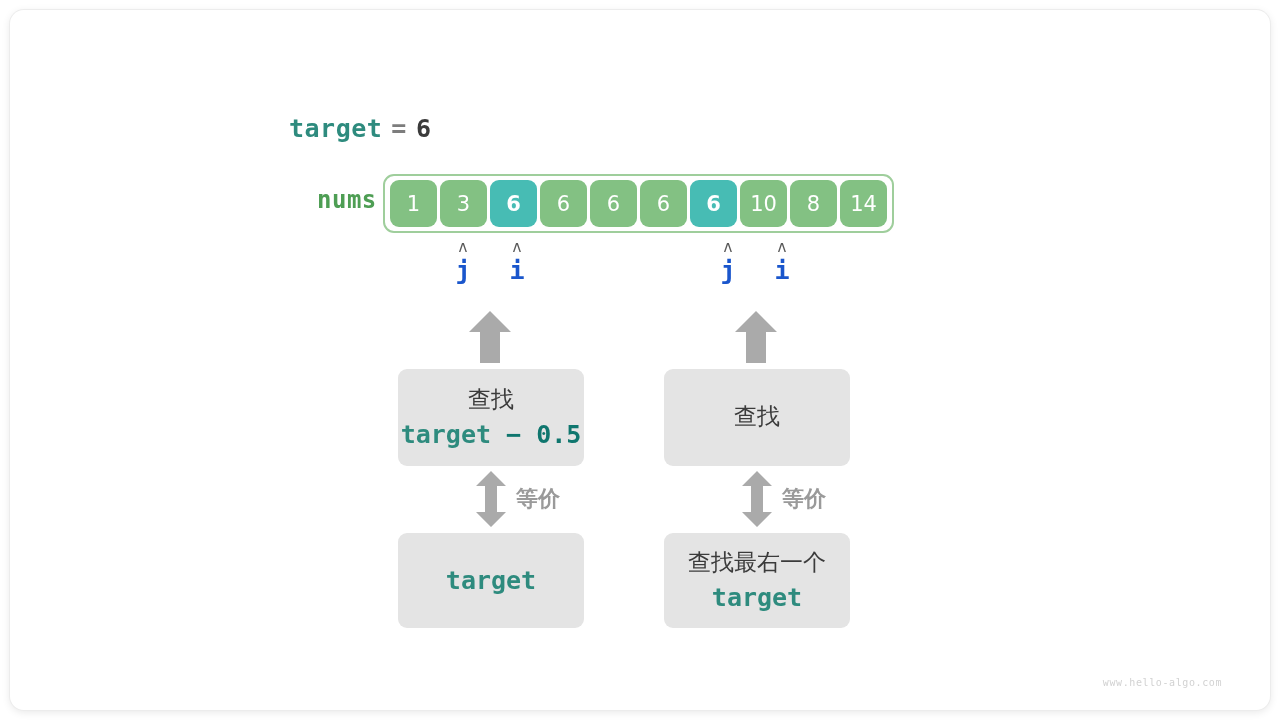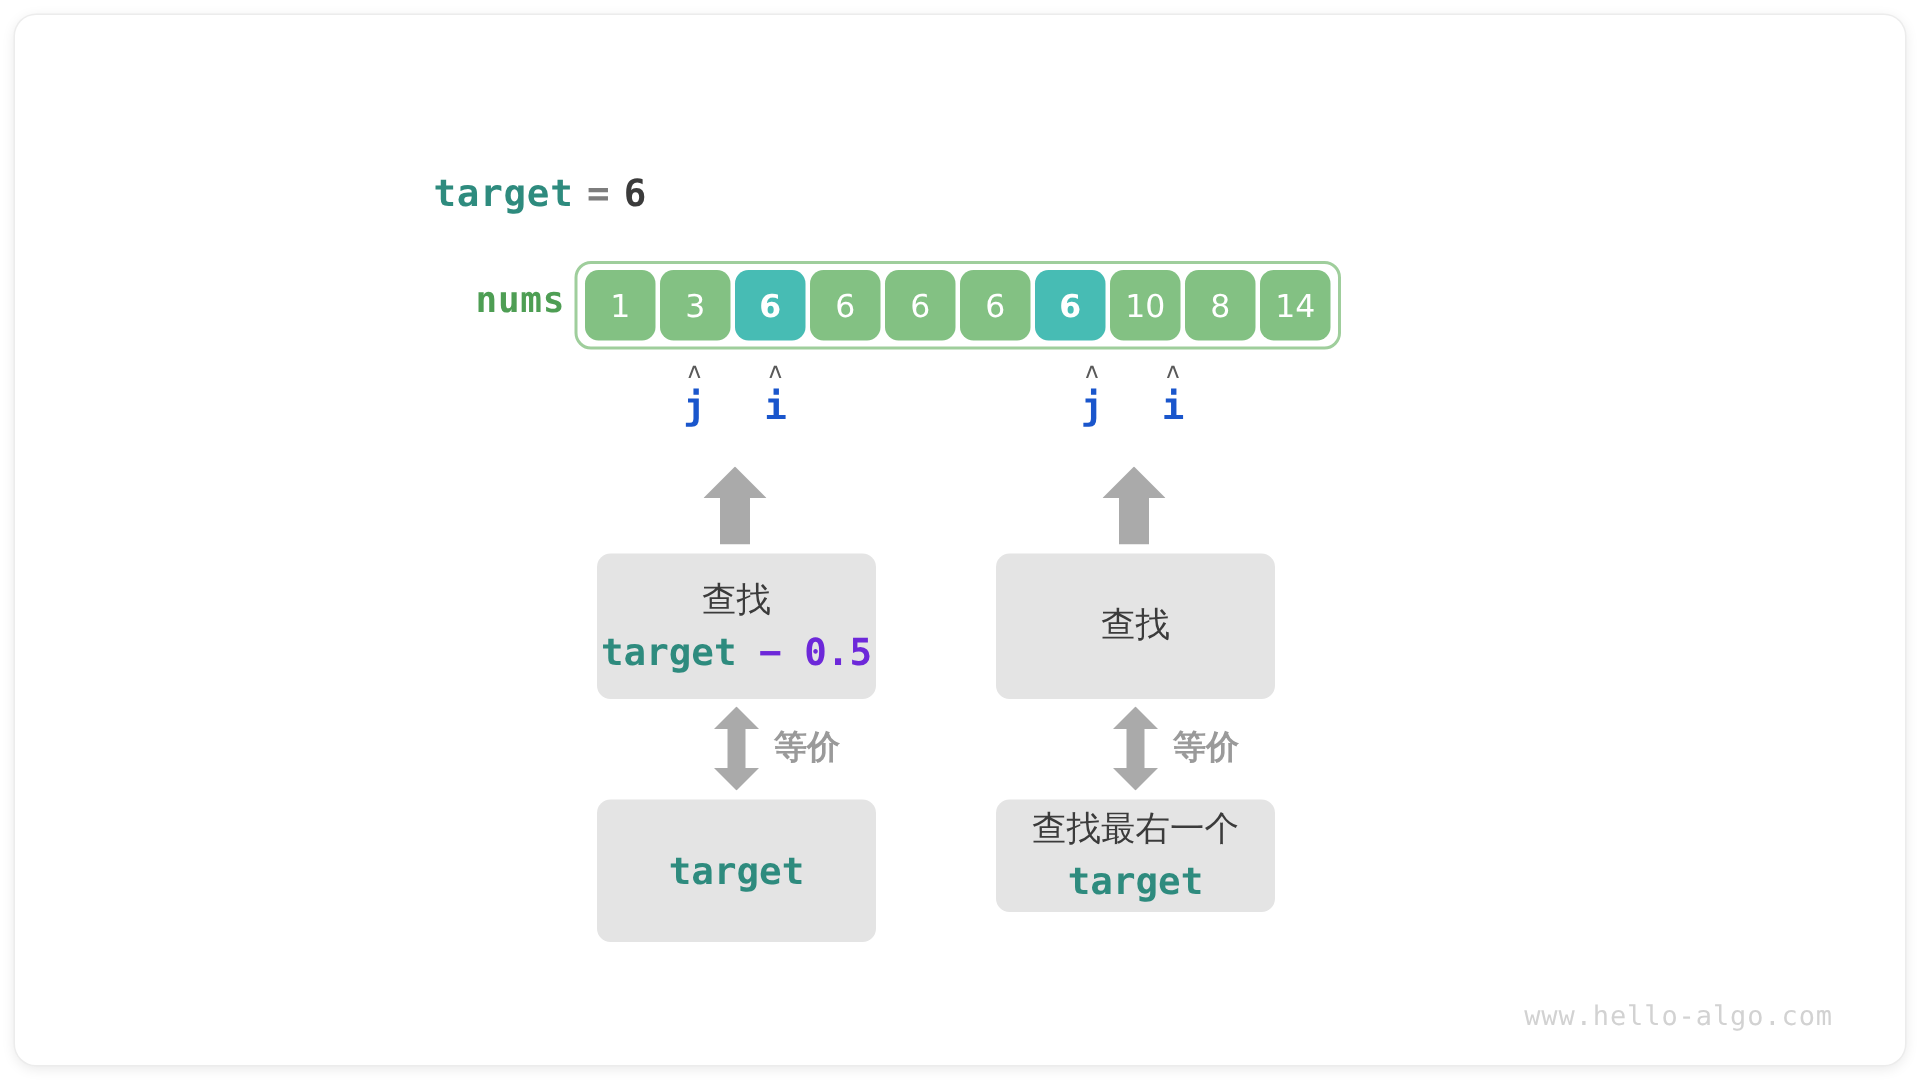--- a/index.html
+++ b/index.html
@@ -135,21 +135,21 @@
     line-height: 34px;
   }
   .box-line-code {
     font-family: "DejaVu Sans Mono", monospace;
     font-size: 25px;
     font-weight: bold;
     line-height: 34px;
     white-space: pre;
   }
   .code-var  { color: #2e8b7e; }
-  .code-rest { color: #6d28d9; margin-top: 12px; }
+  .code-rest { color: #0f766e; margin-top: 12px; }
 
   
   .equiv-group {
     display: flex;
     align-items: center;
     gap: 10px;
   }
   .dbl-arrow { width: 30px; height: 56px; }
   .equiv-label {
     font-family: "DejaVu Sans", sans-serif;
@@ -157,21 +157,21 @@
     font-weight: bold;
     color: #9a9a9a;
     line-height: 22px;
   }
 
   
   #watermark {
     right: 58px;
     bottom: 32px;
     font-family: "DejaVu Sans Mono", monospace;
-    font-size: 18px;
+    font-size: 10px;
     color: #d2d2d2;
     letter-spacing: 0.6px;
   }
 </style>
 </head>
 <body>
 
 <div id="canvas">
   <div class="page-frame"></div>
 
@@ -241,19 +241,19 @@
     <div class="box-line-cn">查找</div>
   </div>
 
   <div class="abs equiv-group" style="left:742px; top:471px;">
     <svg class="dbl-arrow" viewBox="0 0 30 56">
       <polygon points="15,0 30,15 21,15 21,41 30,41 15,56 0,41 9,41 9,15 0,15" fill="#aaaaaa"></polygon>
     </svg>
     <div class="equiv-label">等价</div>
   </div>
 
-  <div class="abs info-box" style="left:664px; top:533px; width:186px; height:75px;">
+  <div class="abs info-box" style="left:664px; top:533px; width:186px; height:95px;">
     <div class="box-line-cn">查找最右一个</div>
     <div class="box-line-code"><span class="code-var">target</span><span class="code-rest"></span></div>
   </div>
 
   <div class="abs" id="watermark">www.hello-algo.com</div>
 </div>
 
 </body></html>

